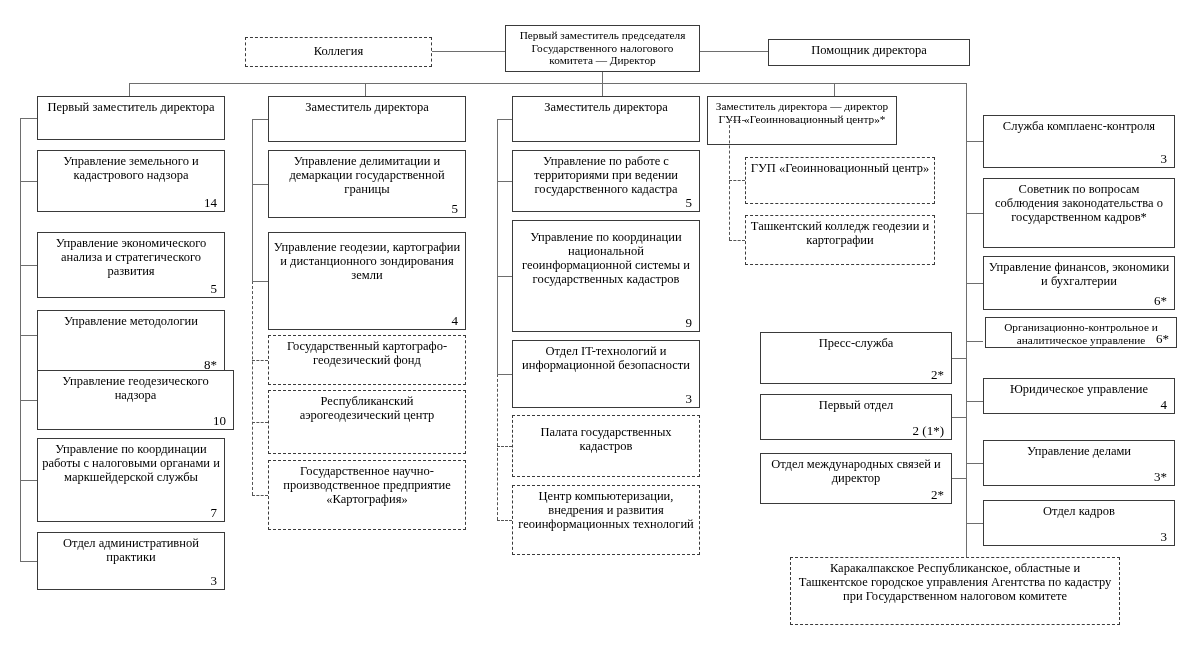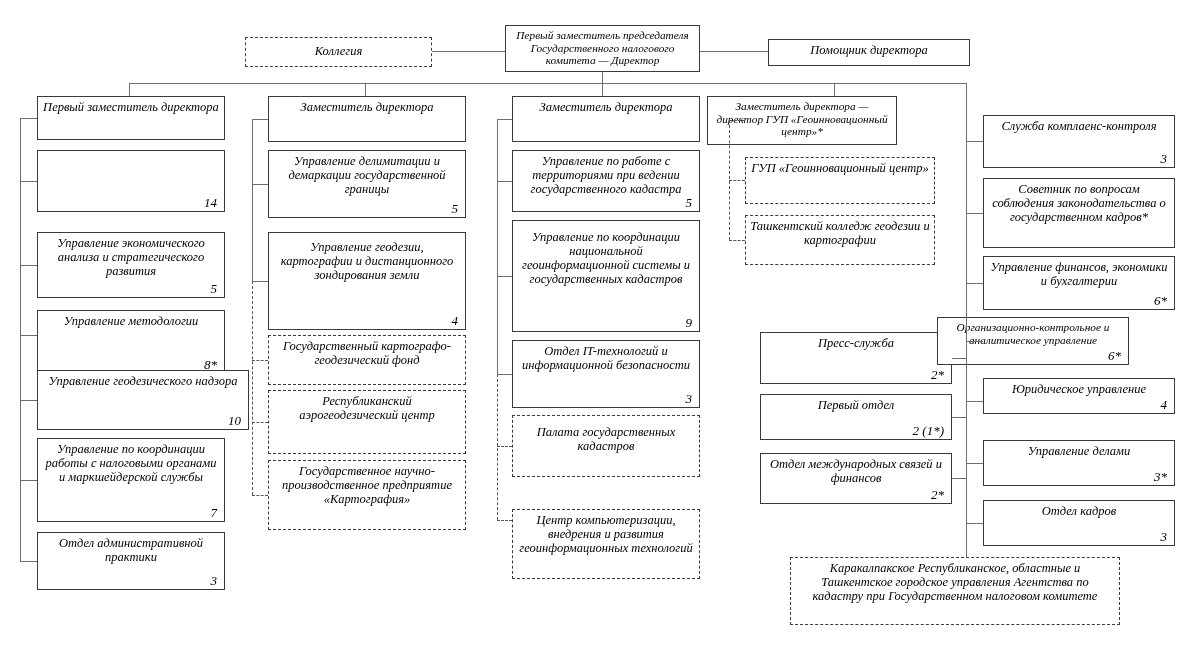--- a/index.html
+++ b/index.html
@@ -1,19 +1,19 @@
 <!DOCTYPE html>
 <html><head>
 <meta charset="utf-8">
 <style>
   html,body{margin:0;padding:0;background:#ffffff;}
   #stage{position:relative;width:1192px;height:647px;background:#ffffff;overflow:hidden;
          font-family:"Liberation Serif","DejaVu Serif",serif;}
   .box{position:absolute;border:1px solid #3a3a3a;background:#ffffff;box-sizing:border-box;
-       text-align:center;font-size:12.5px;line-height:1.12;color:#000;padding:3px 4px 2px;font-style:italic;}
+       text-align:center;font-size:12.5px;line-height:1.12;color:#000;padding:3px 4px 2px;}
   .box.dashed{border-style:dashed;}
   .lbl{display:block;}
   .num{position:absolute;right:7px;bottom:0;font-size:13px;}
   .sm{font-size:11.3px;}
   .hline{position:absolute;height:0;border-top:1px solid #6e6e6e;}
   .vline{position:absolute;width:0;border-left:1px solid #6e6e6e;}
   .hline.dash{border-top-style:dashed;border-top-color:#555;}
   .vline.dash{border-left-style:dashed;border-left-color:#555;}
 </style>
 </head>
@@ -28,31 +28,32 @@
     <span class="lbl">Первый заместитель председателя Государственного налогового комитета — Директор</span>
   </div>
   <div class="box" style="left:768px;top:39px;width:202px;height:27px">
     <span class="lbl">Помощник директора</span>
   </div>
 
   <div class="box" style="left:37px;top:96px;width:188px;height:44px">
     <span class="lbl">Первый заместитель директора</span>
   </div>
   <div class="box" style="left:37px;top:150px;width:188px;height:62px">
+    <span class="lbl">Управление земельного и кадастрового надзора</span>
     <span class="num">14</span>
   </div>
   <div class="box" style="left:37px;top:232px;width:188px;height:66px">
     <span class="lbl">Управление экономического анализа и стратегического развития</span>
     <span class="num">5</span>
   </div>
   <div class="box" style="left:37px;top:310px;width:188px;height:64px">
     <span class="lbl">Управление методологии</span>
     <span class="num">8*</span>
   </div>
-  <div class="box" style="left:37px;top:370px;width:212px;height:60px">
+  <div class="box" style="left:37px;top:370px;width:197px;height:60px">
     <span class="lbl">Управление геодезического надзора</span>
     <span class="num">10</span>
   </div>
   <div class="box" style="left:37px;top:438px;width:188px;height:84px">
     <span class="lbl">Управление по координации работы с налоговыми органами и маркшейдерской службы</span>
     <span class="num">7</span>
   </div>
   <div class="box" style="left:37px;top:532px;width:188px;height:58px">
     <span class="lbl">Отдел административной практики</span>
     <span class="num">3</span>
@@ -90,21 +91,21 @@
     <span class="lbl" style="padding-top:6px">Управление по координации национальной геоинформационной системы и государственных кадастров</span>
     <span class="num">9</span>
   </div>
   <div class="box" style="left:512px;top:340px;width:188px;height:68px">
     <span class="lbl">Отдел IT-технологий и информационной безопасности</span>
     <span class="num">3</span>
   </div>
   <div class="box dashed" style="left:512px;top:415px;width:188px;height:62px">
     <span class="lbl" style="padding-top:6px">Палата государственных кадастров</span>
   </div>
-  <div class="box dashed" style="left:512px;top:509px;width:188px;height:70px">
+  <div class="box dashed" style="left:512px;top:485px;width:188px;height:70px">
     <span class="lbl">Центр компьютеризации, внедрения и развития геоинформационных технологий</span>
   </div>
 
   <div class="box sm" style="left:707px;top:96px;width:190px;height:49px">
     <span class="lbl">Заместитель директора — директор ГУП «Геоинновационный центр»*</span>
   </div>
   <div class="box dashed" style="left:745px;top:157px;width:190px;height:47px">
     <span class="lbl">ГУП «Геоинновационный центр»</span>
   </div>
   <div class="box dashed" style="left:745px;top:215px;width:190px;height:50px">
@@ -112,36 +113,36 @@
   </div>
   <div class="box" style="left:760px;top:332px;width:192px;height:52px">
     <span class="lbl">Пресс-служба</span>
     <span class="num">2*</span>
   </div>
   <div class="box" style="left:760px;top:394px;width:192px;height:46px">
     <span class="lbl">Первый отдел</span>
     <span class="num">2 (1*)</span>
   </div>
   <div class="box" style="left:760px;top:453px;width:192px;height:51px">
-    <span class="lbl">Отдел международных связей и финансов</span>
+    <span class="lbl">Отдел международных связей и директор</span>
     <span class="num">2*</span>
   </div>
 
   <div class="box" style="left:983px;top:115px;width:192px;height:53px">
     <span class="lbl">Служба комплаенс-контроля</span>
     <span class="num">3</span>
   </div>
   <div class="box" style="left:983px;top:178px;width:192px;height:70px">
     <span class="lbl">Советник по вопросам соблюдения законодательства о государственном кадров*</span>
   </div>
   <div class="box" style="left:983px;top:256px;width:192px;height:54px">
     <span class="lbl">Управление финансов, экономики и бухгалтерии</span>
     <span class="num">6*</span>
   </div>
-  <div class="box sm" style="left:937px;top:317px;width:192px;height:48px">
+  <div class="box sm" style="left:985px;top:317px;width:192px;height:31px">
     <span class="lbl">Организационно-контрольное и аналитическое управление</span>
     <span class="num">6*</span>
   </div>
   <div class="box" style="left:983px;top:378px;width:192px;height:36px">
     <span class="lbl">Юридическое управление</span>
     <span class="num">4</span>
   </div>
   <div class="box" style="left:983px;top:440px;width:192px;height:46px">
     <span class="lbl">Управление делами</span>
     <span class="num">3*</span>

